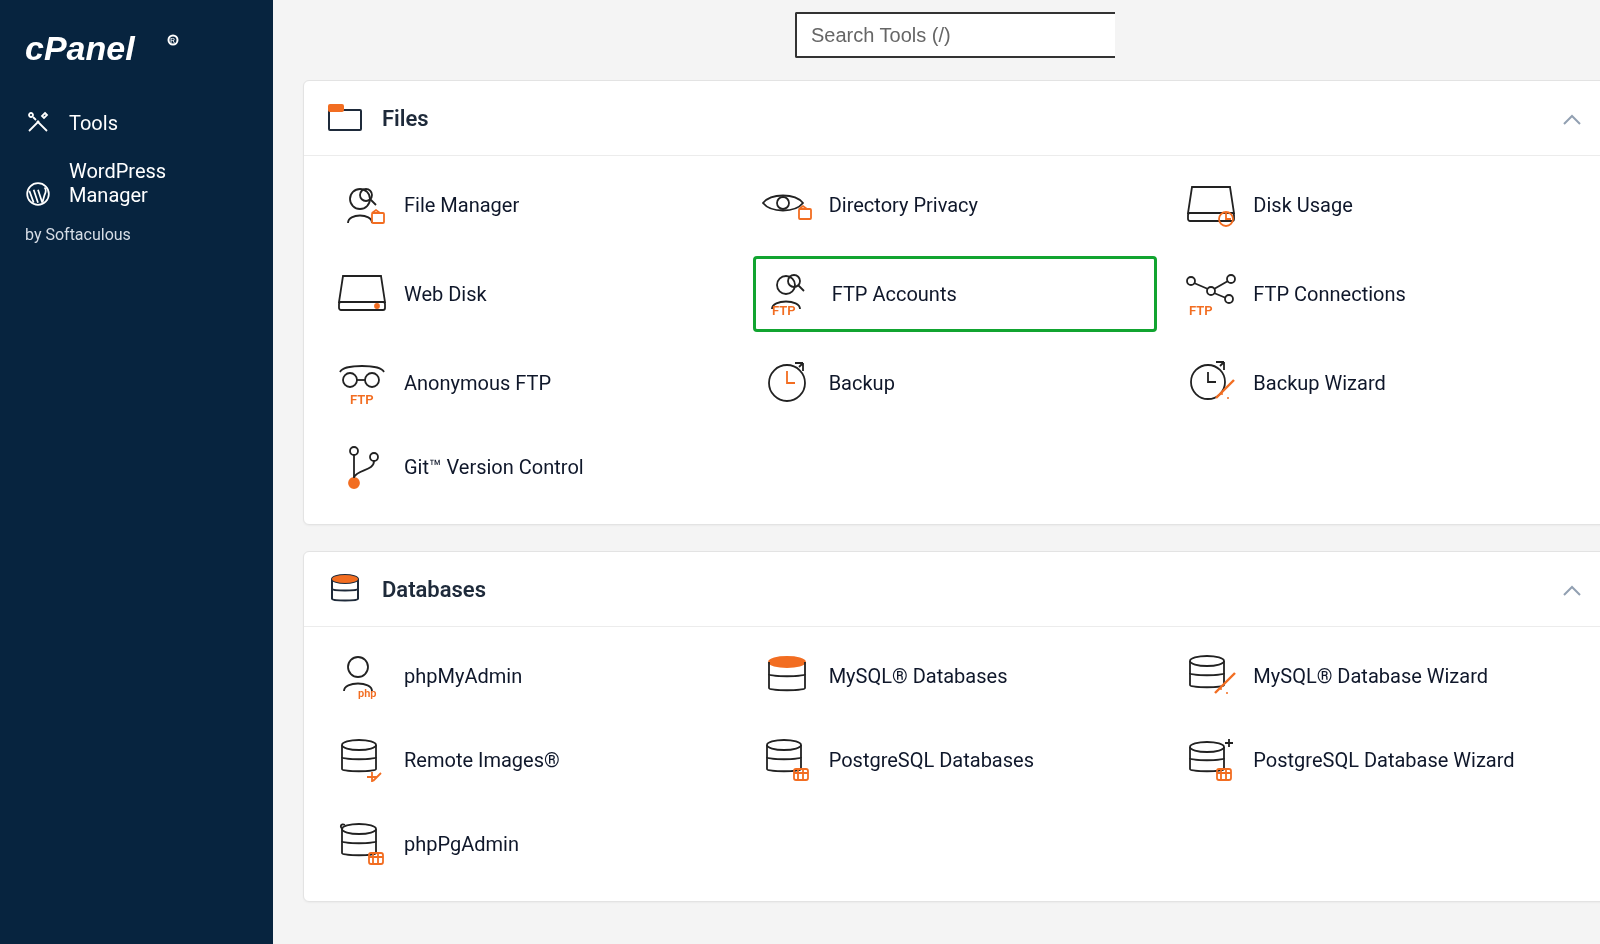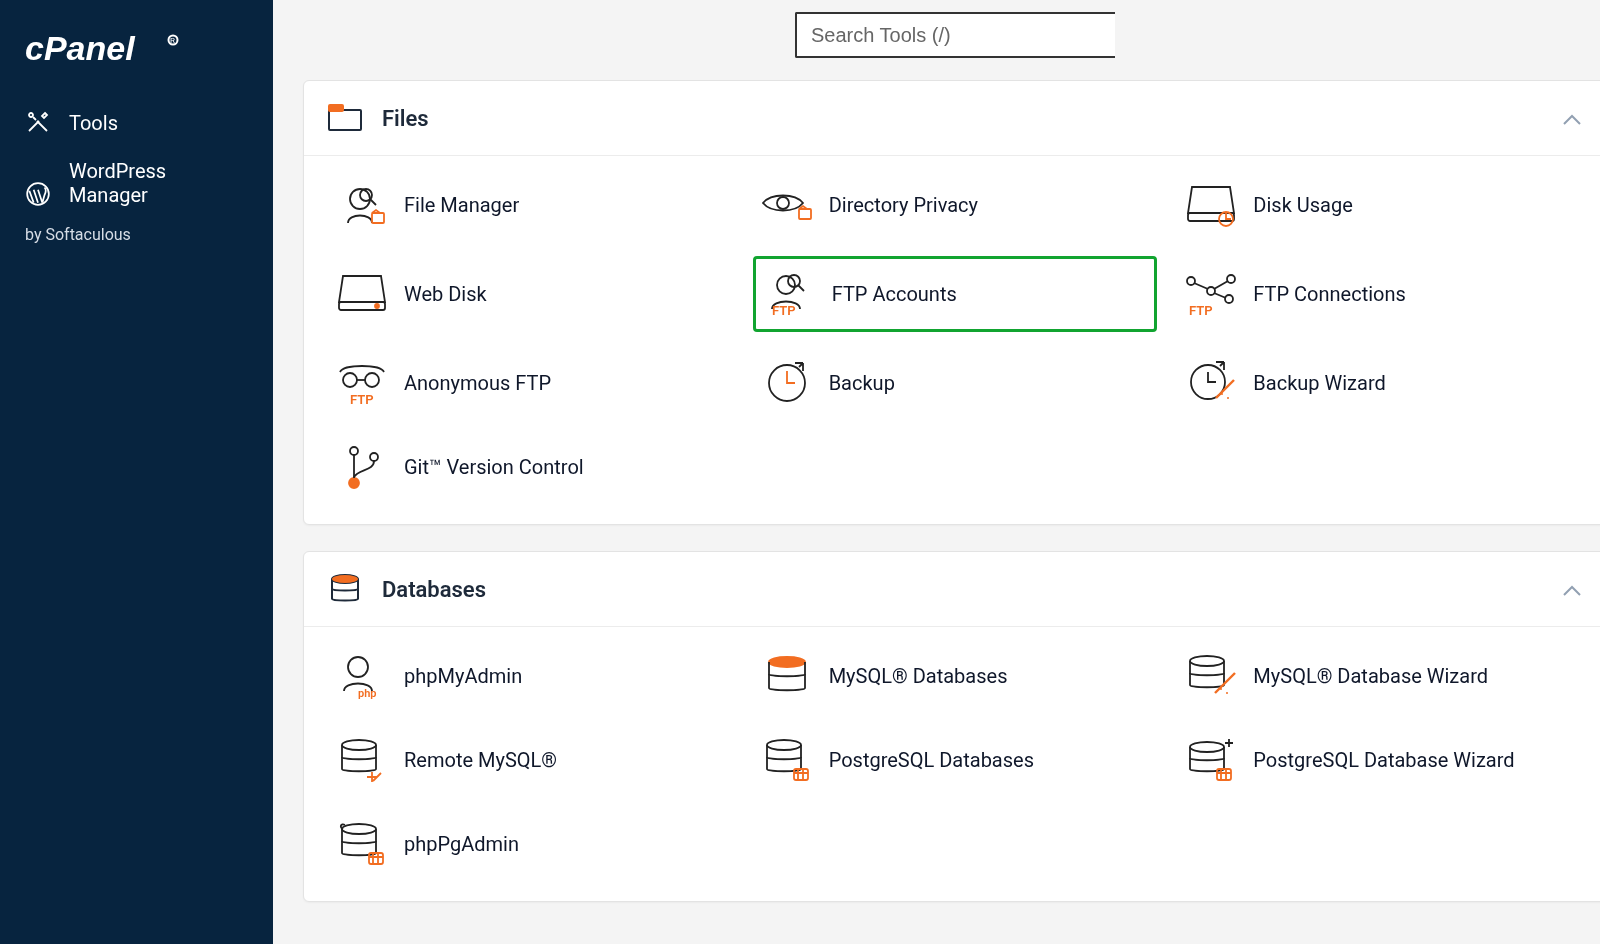--- a/index.html
+++ b/index.html
@@ -368,21 +368,21 @@
 
       <div class="tool">
         <span class="tool-icon">
           <svg width="50" height="46" viewBox="0 0 50 46" fill="none" stroke="#222" stroke-width="1.8">
             <ellipse cx="22" cy="8" rx="17" ry="5"></ellipse>
             <path d="M5 8 L5 32 C5 35 39 35 39 32 L39 8"></path>
             <path d="M5 20 C5 23 39 23 39 20"></path>
             <path d="M30 40 L40 40 M35 35 L35 45 M44 36 L36 44" stroke="#f26d21"></path>
           </svg>
         </span>
-        <span class="tool-label">Remote MySQL®</span>
+        <span class="tool-label">Remote Images®</span>
       </div>
 
       <div class="tool">
         <span class="tool-icon">
           <svg width="50" height="46" viewBox="0 0 50 46" fill="none" stroke="#222" stroke-width="1.8">
             <ellipse cx="22" cy="8" rx="17" ry="5"></ellipse>
             <path d="M5 8 L5 32 C5 35 39 35 39 32 L39 8"></path>
             <path d="M5 20 C5 23 39 23 39 20"></path>
             <rect x="32" y="32" width="14" height="11" rx="2" stroke="#f26d21"></rect>
             <path d="M32 36 L46 36 M36 32 L36 43 M41 32 L41 43" stroke="#f26d21"></path>

